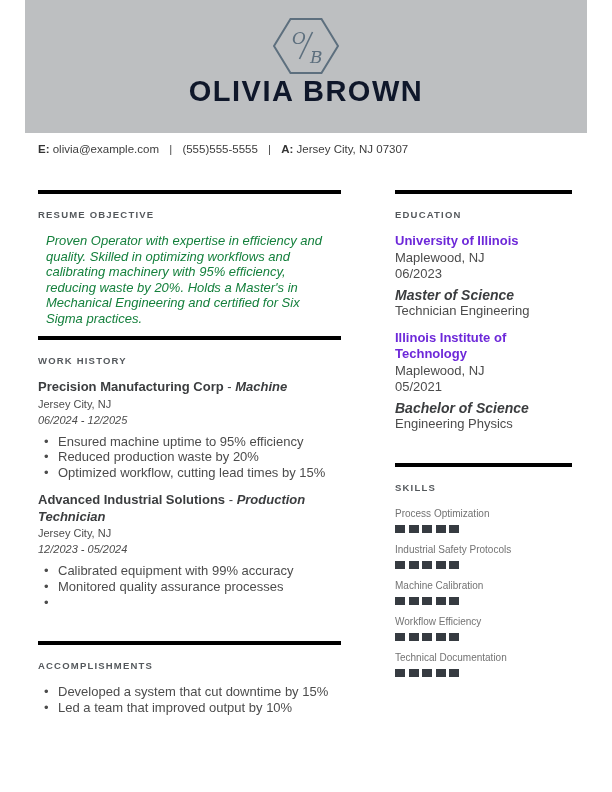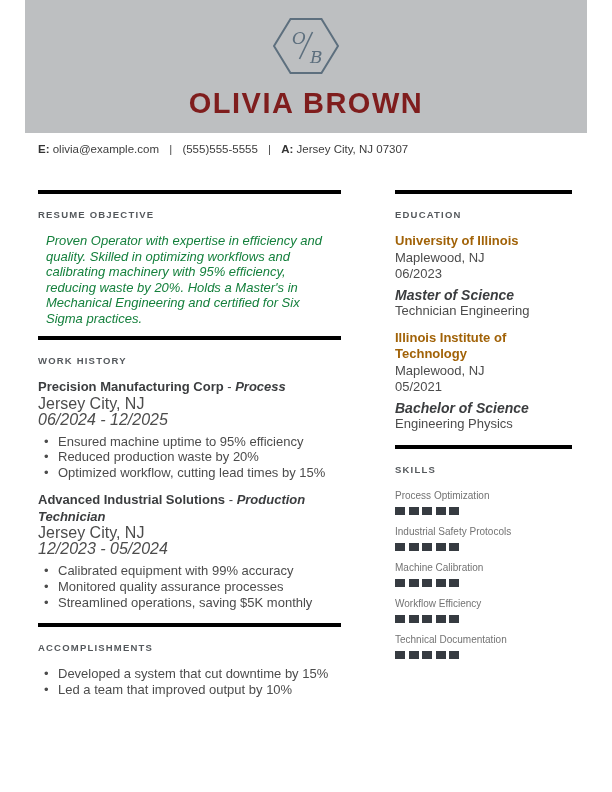--- a/index.html
+++ b/index.html
@@ -13,25 +13,25 @@
   }
   
   .band{
     margin:0 25px;
     height:133px;
     background:#bdbfc1;
     text-align:center;
   }
   .hex-wrap{padding-top:17px;line-height:0;}
   .name{
-    margin-top:13px;
+    margin-top:1px;
     font-size:29px;
     font-weight:bold;
     letter-spacing:1.5px;
-    color:#7f1d1d;
+    color:#0f172a;
     line-height:30px;
   }
   
   .contact{
     margin:9px 38px 0 38px;
     font-size:11.5px;
     color:#3c3c3c;
     line-height:15px;
   }
   .contact b{font-weight:bold;color:#333333;}
@@ -56,45 +56,45 @@
   
   .objective-text{
     margin:8px;
     font-size:13px;
     line-height:15.5px;
     color:#15803d;
     font-style:italic;
   }
   
   .mt10{margin-top:10px;}
-  .mt14{margin-top:12px;}
+  .mt14{margin-top:30px;}
   .job{margin-top:11px;}
   .job:first-of-type{margin-top:10px;}
   .job-title{
     font-size:13px;
     line-height:16.5px;
     color:#3b3d3f;
   }
   .company,.school{font-weight:bold;}
   .position{font-weight:bold;font-style:italic;}
-  .job-line{font-size:16px;line-height:16px;color:#4c4c4c;}
+  .job-line{font-size:11px;line-height:16px;color:#4c4c4c;}
   .dates{font-style:italic;}
   .bullets{margin-top:6px;}
   .bullet{
     display:flex;
     padding-left:6px;
     font-size:13px;
     line-height:15.9px;
     color:#4c4c4c;
   }
   .dot{width:14px;flex:none;}
   
   .edu{margin-top:10px;}
   .edu-line{font-size:13px;line-height:16.5px;color:#4c4c4c;}
-  .school-line{font-size:13px;line-height:16.5px;color:#a16207;}
+  .school-line{font-size:13px;line-height:16.5px;color:#6d28d9;}
   .degree{
     margin-top:4px;
     font-size:14px;line-height:16.5px;
     font-weight:bold;font-style:italic;color:#3b3d3f;
   }
   
   .skill{margin-top:0;}
   .skill-name{font-size:10px;line-height:16px;color:#737373;}
   .skill:first-of-type .skill-name{margin-top:10px;}
   .squares{height:8px;margin:3px 0 9px 0;font-size:0;line-height:0;}
@@ -139,21 +139,21 @@
       <div class="section">
         <div class="sec-heading">RESUME OBJECTIVE</div>
         <p class="objective-text">Proven Operator with expertise in efficiency and quality. Skilled in optimizing workflows and calibrating machinery with 95% efficiency, reducing waste by 20%. Holds a Master's in Mechanical Engineering and certified for Six Sigma practices.</p>
       </div>
 
       <div class="section mt10">
         <div class="sec-heading">WORK HISTORY</div>
 
         <div class="job">
           <div class="job-title">
-            <span class="company">Precision Manufacturing Corp</span><span> - </span><span class="position">Process</span>
+            <span class="company">Precision Manufacturing Corp</span><span> - </span><span class="position">Machine</span>
           </div>
           <div class="job-line">Jersey City, NJ</div>
           <div class="job-line dates">06/2024 - 12/2025</div>
           <div class="bullets">
             <div class="bullet">
               <span class="dot">•</span>
               <span>Ensured machine uptime to 95% efficiency</span>
             </div>
             <div class="bullet">
               <span class="dot">•</span>
@@ -176,21 +176,20 @@
             <div class="bullet">
               <span class="dot">•</span>
               <span>Calibrated equipment with 99% accuracy</span>
             </div>
             <div class="bullet">
               <span class="dot">•</span>
               <span>Monitored quality assurance processes</span>
             </div>
             <div class="bullet">
               <span class="dot">•</span>
-              <span>Streamlined operations, saving $5K monthly</span>
             </div>
           </div>
         </div>
       </div>
 
       <div class="section mt14">
         <div class="sec-heading">ACCOMPLISHMENTS</div>
         <div class="bullets">
           <div class="bullet">
             <span class="dot">•</span>

